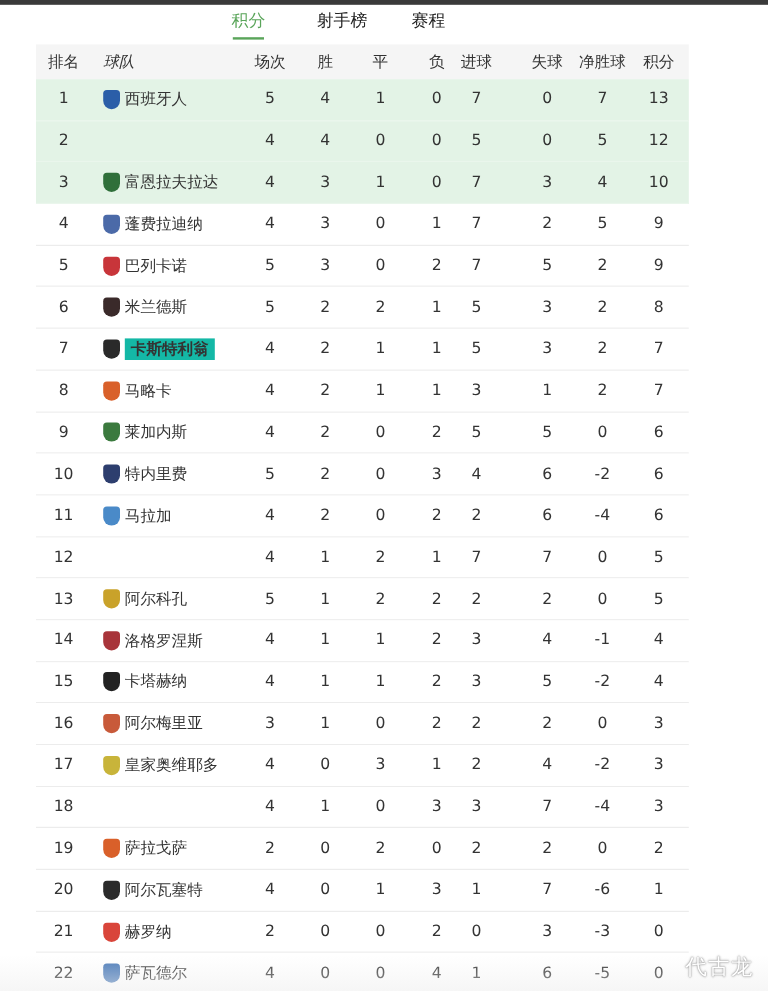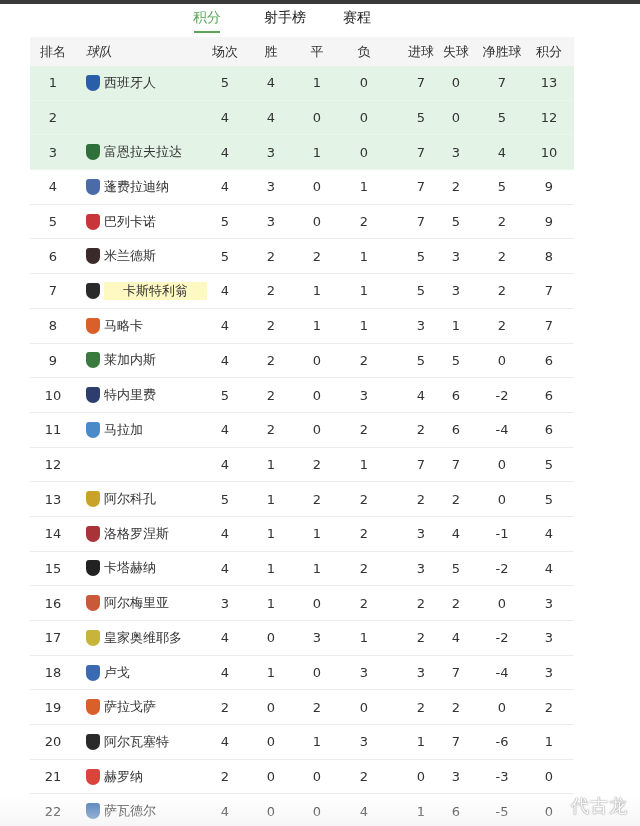--- a/index.html
+++ b/index.html
@@ -15,28 +15,28 @@
   .row.header { height: 29px; background: #f5f5f5; border-bottom: none; }
   .row.promo { background: #e3f3e6; border-bottom: 1px solid #eaf6ec; }
   .cell { position: absolute; top: 0; height: 100%; display: flex; align-items: center; justify-content: center; font-size: 13px; color: #333; }
   .header .cell { font-size: 13px; color: #333; }
   .c-rank { left: 0; width: 46px; }
   .c-team { left: 56px; width: 140px; justify-content: flex-start; }
   .c-p { left: 176px; width: 38px; }
   .c-w { left: 222px; width: 38px; }
   .c-d { left: 268px; width: 38px; }
   .c-l { left: 315px; width: 38px; }
-  .c-gf { left: 372px; width: 38px; }
+  .c-gf { left: 348px; width: 38px; }
   .c-ga { left: 407px; width: 38px; }
   .c-gd { left: 451px; width: 42px; }
   .c-pts { left: 499px; width: 40px; }
   .header .c-team { left: 56px; font-style: italic; }
   .badge { width: 14px; height: 16px; margin-right: 4px; border-radius: 3px 3px 7px 7px; flex: 0 0 auto; display: inline-block; }
   .tname { font-size: 13px; color: #333; text-align: right; }
-  .tname.hl { background: #fef9c3; padding: 0 19px; }
+  .tname.hl { background: #14b8a6; padding: 0 5px; font-weight: bold; }
   .watermark { position: absolute; right: 12px; bottom: 8px; font-size: 18px; color: #ffffff; text-shadow: 0 0 2px #999, 0 0 1px #777; letter-spacing: 1px; text-align: right; }
   .bottom-fade { position: absolute; left: 0; right: 0; bottom: 0; height: 30px; background: linear-gradient(to bottom, rgba(255,255,255,0), rgba(240,240,240,0.6)); pointer-events: none; }
 </style>
 </head>
 <body>
 
 <div class="topbar"></div>
 
 <div class="tabs">
   <div class="tab active" style="left:193px">积分</div>
@@ -308,24 +308,20 @@
       <div class="row">
         <div class="cell c-rank">18</div>
         <div class="cell c-p">4</div>
         <div class="cell c-w">1</div>
         <div class="cell c-d">0</div>
         <div class="cell c-l">3</div>
         <div class="cell c-gf">3</div>
         <div class="cell c-ga">7</div>
         <div class="cell c-gd">-4</div>
         <div class="cell c-pts">3</div>
-        <div class="cell c-team">
-          <span class="badge" style="background: rgb(58, 106, 176);"></span>
-          <span class="tname">卢戈</span>
-        </div>
       </div>
       <div class="row">
         <div class="cell c-rank">19</div>
         <div class="cell c-p">2</div>
         <div class="cell c-w">0</div>
         <div class="cell c-d">2</div>
         <div class="cell c-l">0</div>
         <div class="cell c-gf">2</div>
         <div class="cell c-ga">2</div>
         <div class="cell c-gd">0</div>

